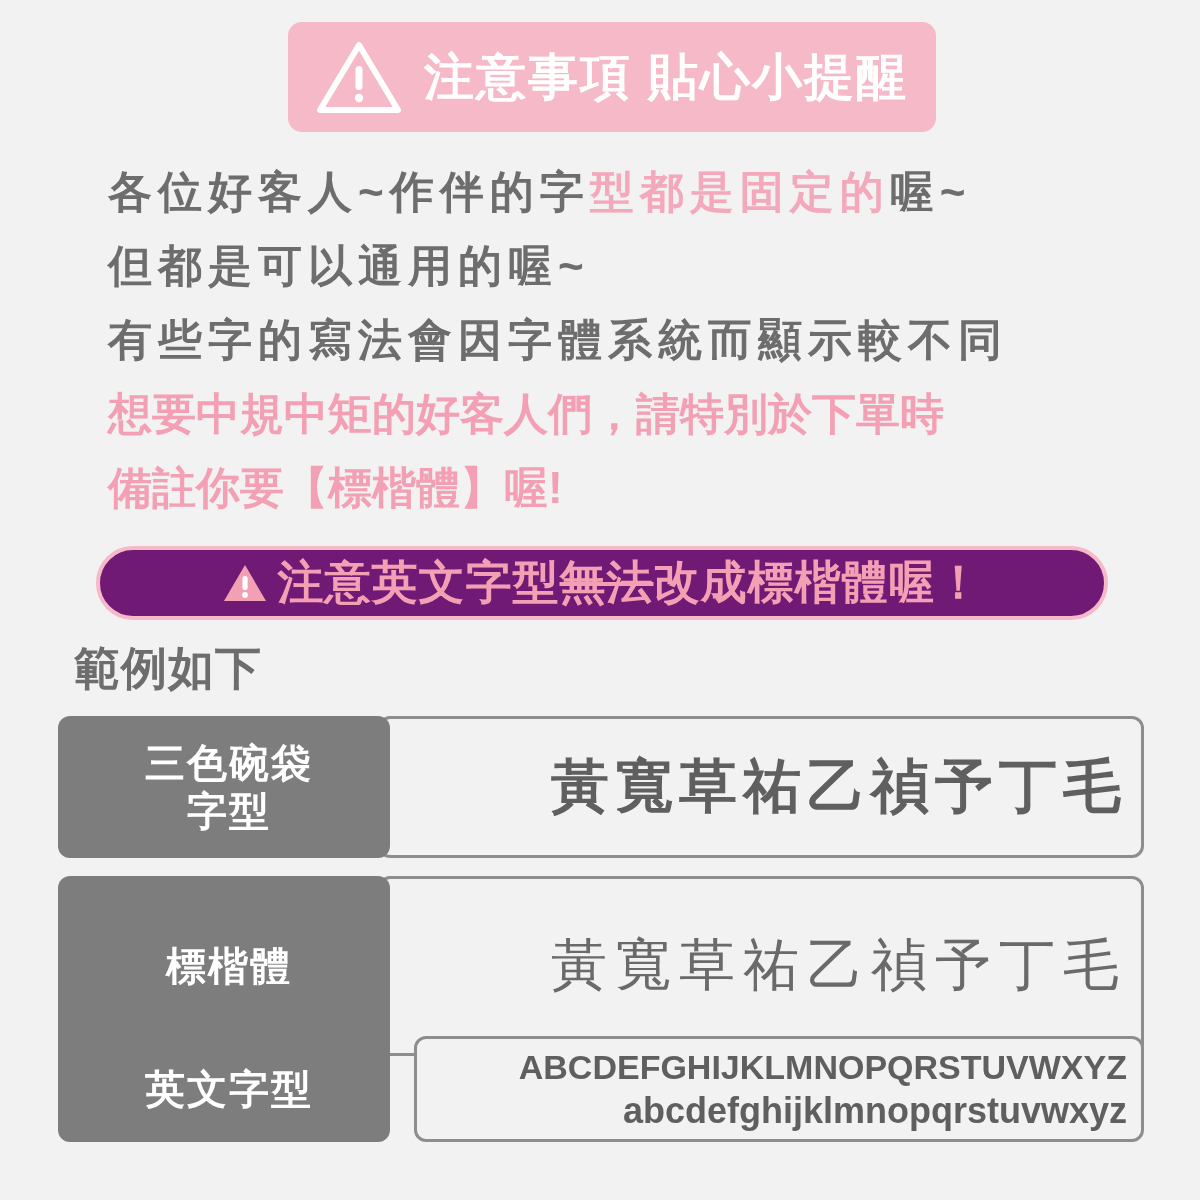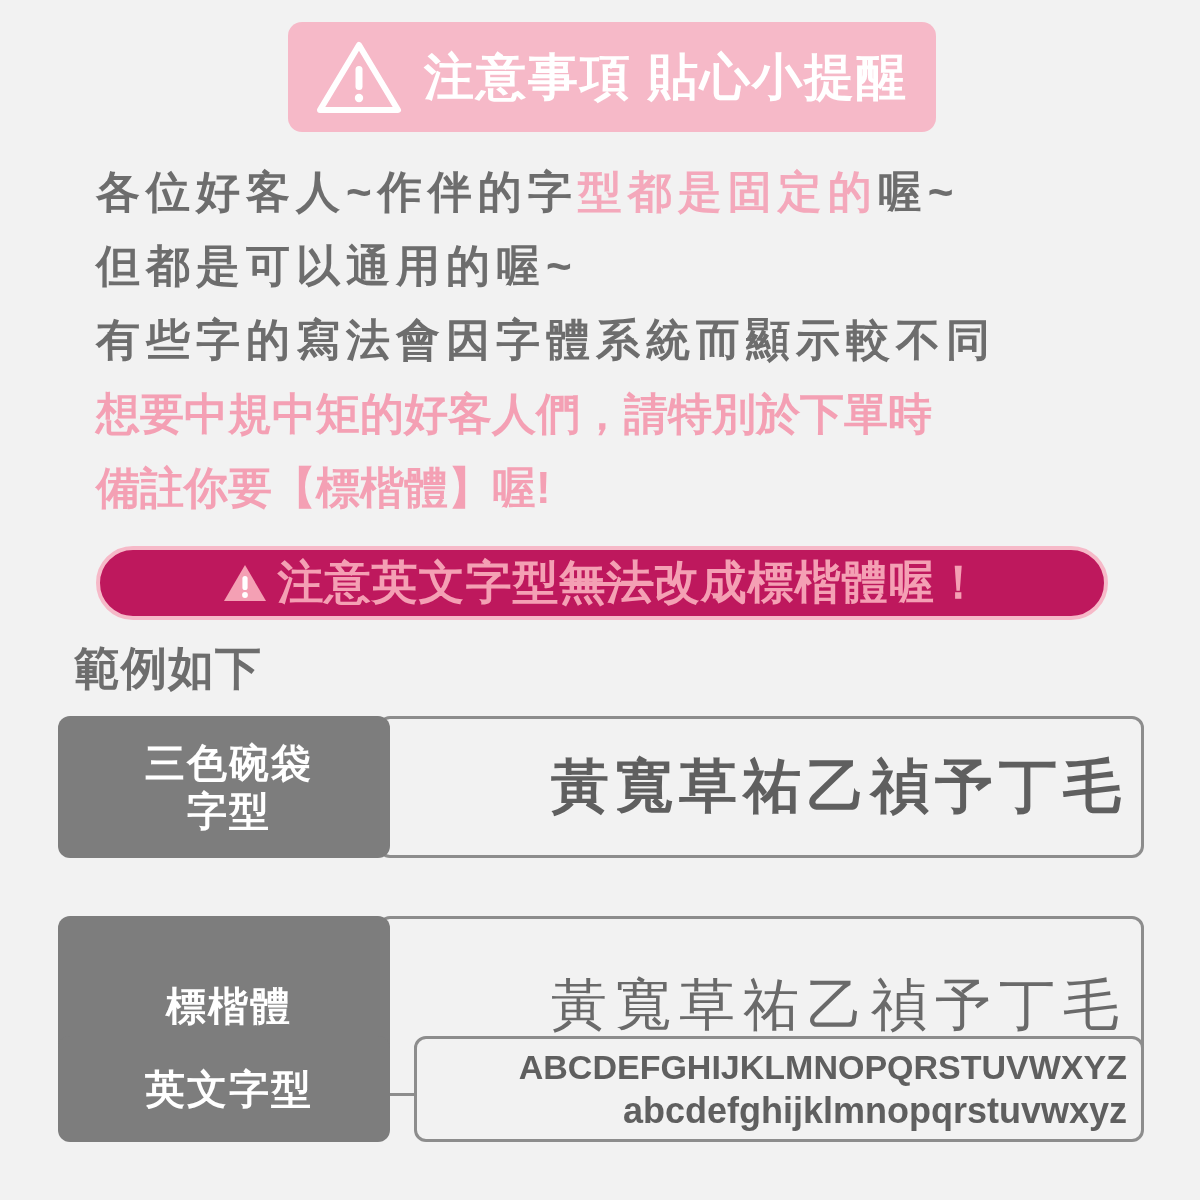--- a/index.html
+++ b/index.html
@@ -59,20 +59,21 @@
     top: 155px;
     width: 1020px;
   }
   .line {
     font-size: 44px;
     line-height: 74px;
     font-weight: bold;
     color: #6d6d6d;
     white-space: nowrap;
     letter-spacing: 1px;
+    margin-left: 12px;
   }
   .line .pink {
     color: #f4a8bb;
   }
   .line.pink-line {
     color: #f4a0b4;
     letter-spacing: 0px;
   }
   .spaced {
     letter-spacing: 6px;
@@ -85,21 +86,21 @@
     top: 546px;
     width: 1012px;
     height: 74px;
     border: 4px solid #f6b9c8;
     border-radius: 40px;
     box-sizing: border-box;
     display: flex;
     align-items: center;
     justify-content: center;
     gap: 10px;
-    background: #be185d;
+    background: #701a75;
   }
   .warn-pill-icon {
     width: 46px;
     height: 40px;
     flex: 0 0 auto;
     display: block;
   }
   .warn-pill-text {
     color: #f4a0b4;
     font-size: 46px;
@@ -159,21 +160,21 @@
     margin-left: -12px;
     display: flex;
     flex-direction: column;
     align-items: flex-end;
     justify-content: center;
     box-sizing: border-box;
     padding: 9px 14px;
   }
 
   #row-1 { top: 716px; height: 142px; }
-  #row-2 { top: 876px; height: 180px; margin-top: 40px; }
+  #row-2 { top: 876px; height: 180px; }
   #row-3 { top: 1036px; height: 106px; gap: 36px; }
 
   .glyphs-bold {
     font-size: 58px;
     font-weight: bold;
     color: #5f5f5f;
     letter-spacing: 6px;
     white-space: nowrap;
   }
   .glyphs-kai {

